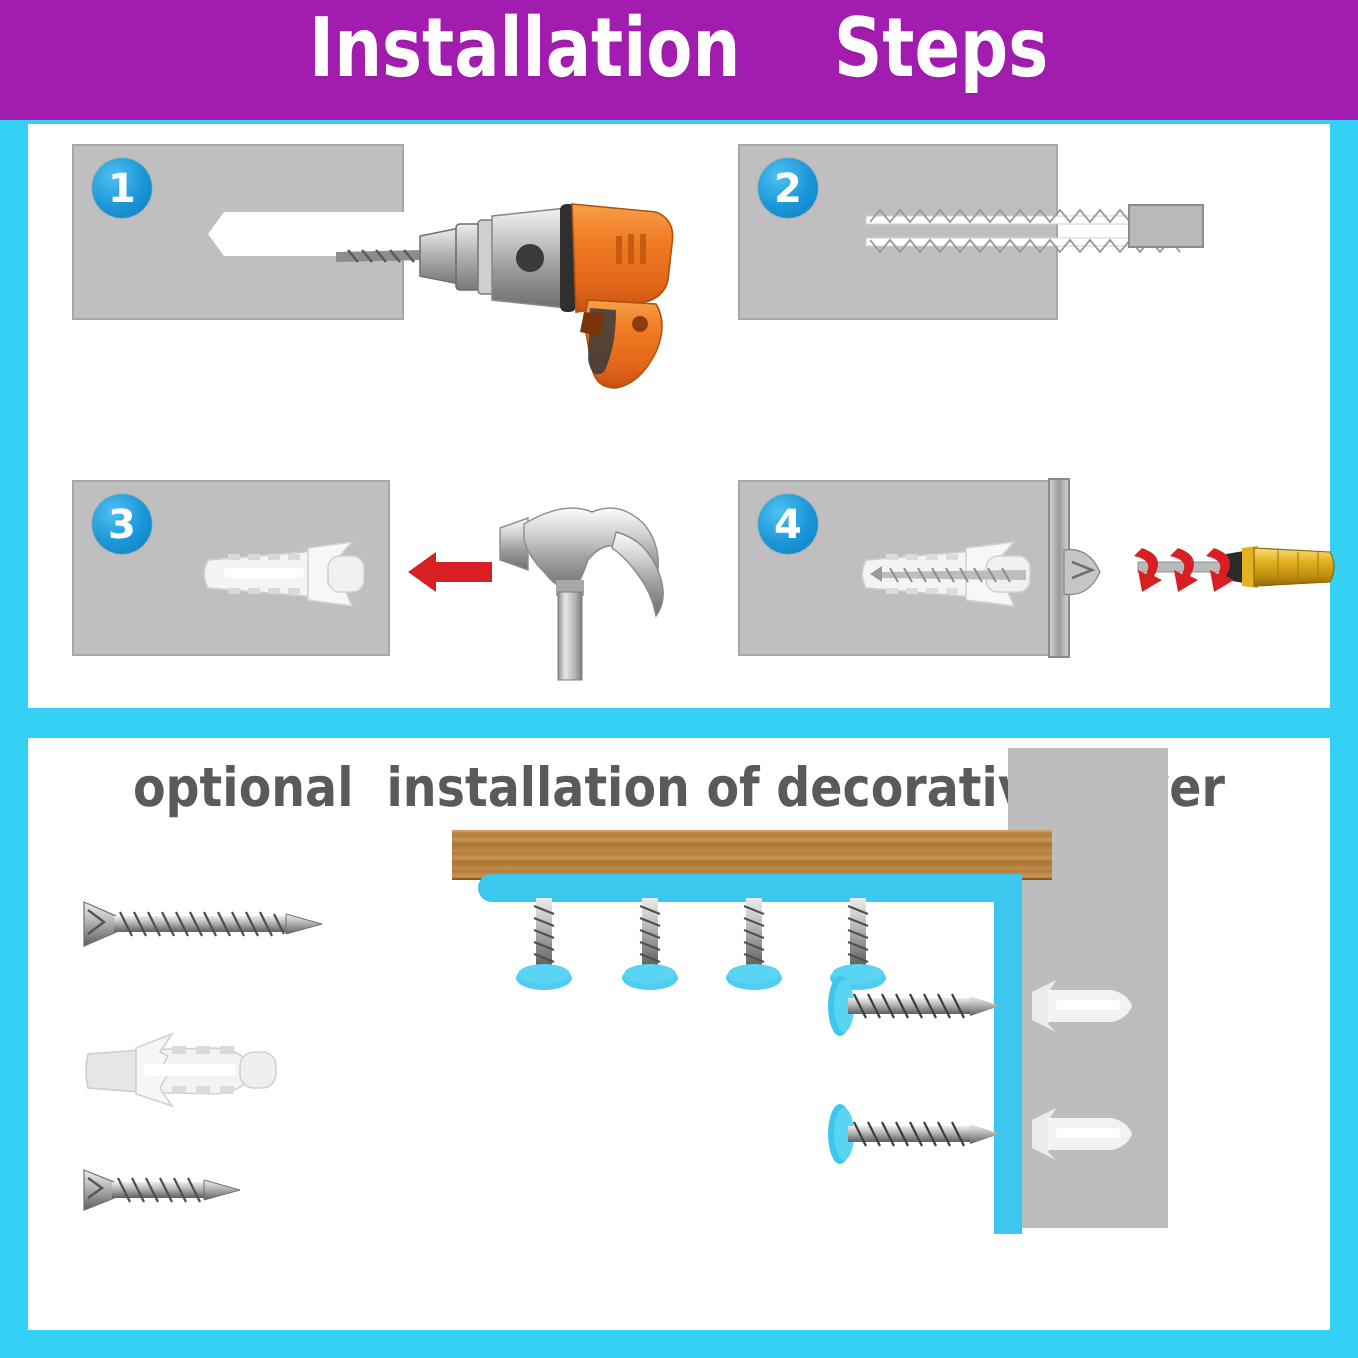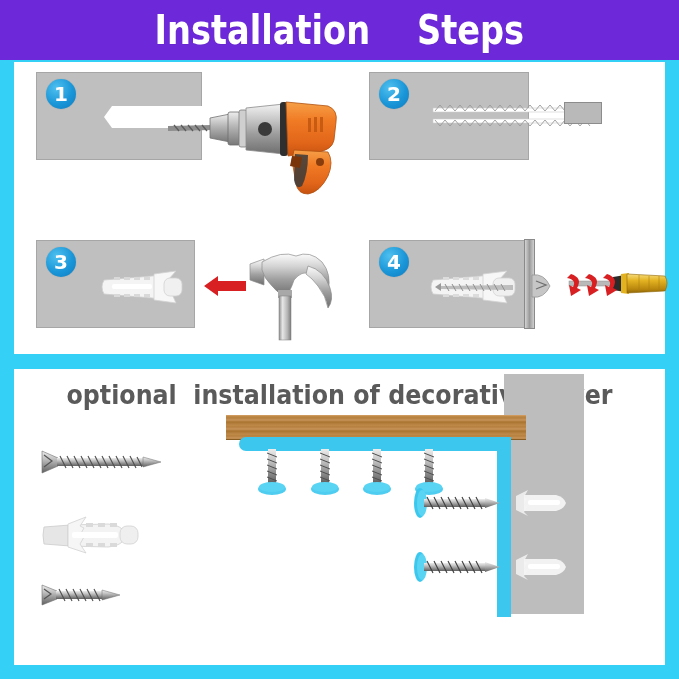--- a/index.html
+++ b/index.html
@@ -18,23 +18,22 @@
     height: 679px;
     background: #35d0f5;
   }
 
   
   #title-band {
     position: absolute;
     left: 0; top: 0;
     width: 679px; height: 60px;
     display: flex;
-    align-items: center;
     justify-content: center;
-    background: #6d28d9;
+    background: #a21caf;
   }
   #title-text {
     color: #ffffff;
     font-size: 41px;
     font-weight: bold;
     letter-spacing: 0px;
     transform: scaleX(0.82);
     transform-origin: center;
     white-space: pre;
     text-shadow: 0 1px 0 rgba(0,0,0,0.05);

